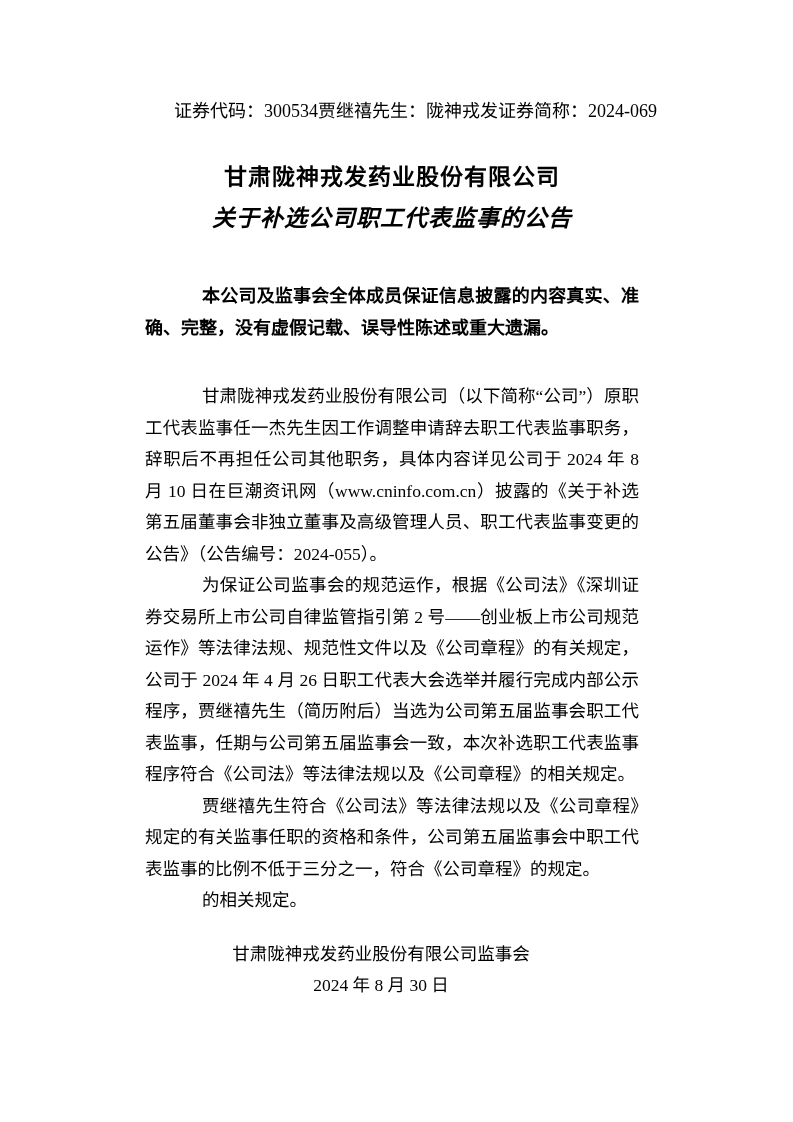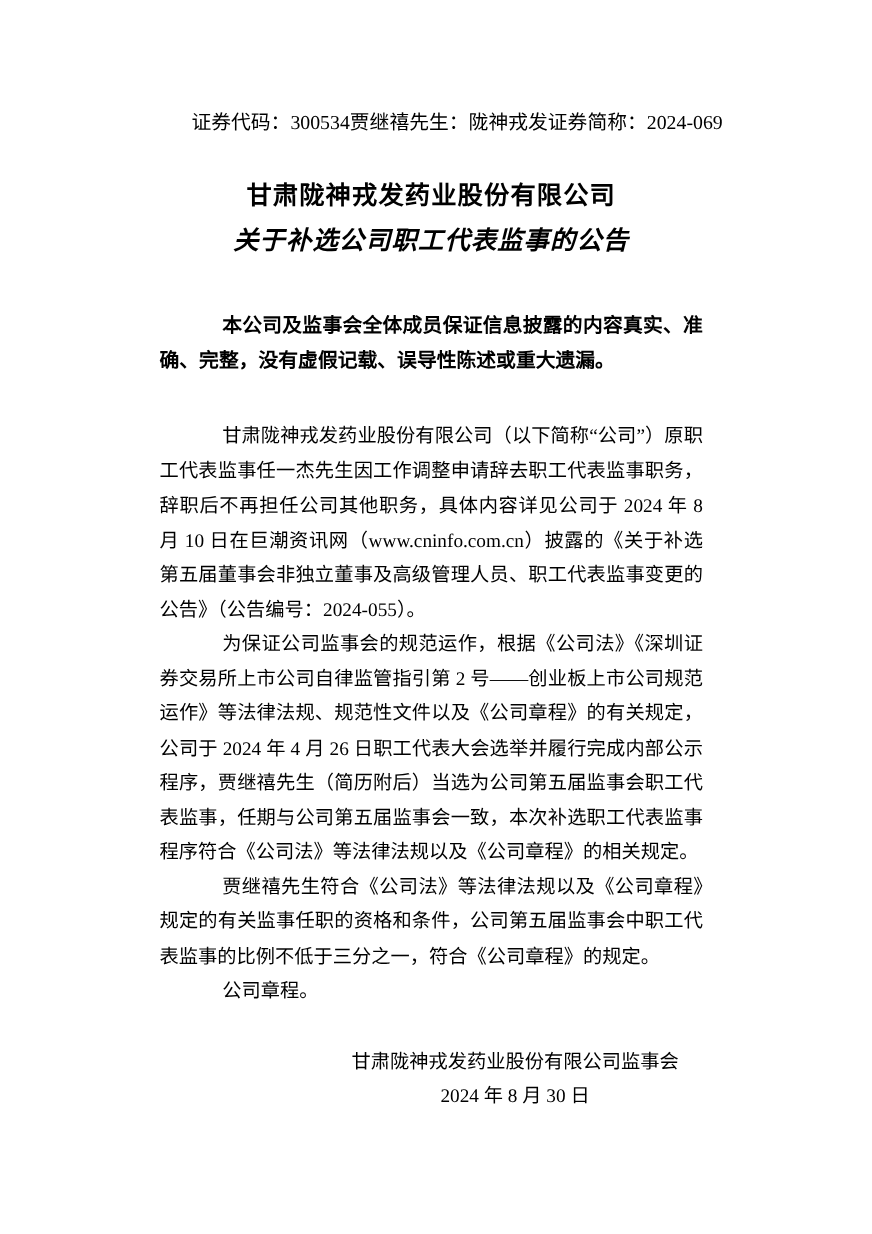--- a/index.html
+++ b/index.html
@@ -64,22 +64,22 @@
     margin-top: 37px;
   }
   .closing-para {
     margin: 0;
     font-size: 17.5px;
     line-height: 31.5px;
     text-indent: 57px;
   }
   .signature {
     display: flex;
-    justify-content: flex-end;
-    margin-top: 33px;
+    justify-content: center;
+    margin-top: 22px;
     margin-right: 22px;
   }
   .signature-inner {
     text-align: center;
   }
   .signature-company {
     font-size: 17.5px;
     line-height: 31.5px;
   }
   .signature-date {
@@ -99,21 +99,21 @@
   </div>
 
   <h1 class="doc-title-company">甘肃陇神戎发药业股份有限公司</h1>
   <h2 class="doc-title-subject">关于补选公司职工代表监事的公告</h2>
 
   <p class="statement">本公司及监事会全体成员保证信息披露的内容真实、准确、完整，没有虚假记载、误导性陈述或重大遗漏。</p>
 
   <p class="body-para first">甘肃陇神戎发药业股份有限公司（以下简称“公司”）原职工代表监事任一杰先生因工作调整申请辞去职工代表监事职务，辞职后不再担任公司其他职务，具体内容详见公司于 2024 年 8 月 10 日在巨潮资讯网（www.cninfo.com.cn）披露的《关于补选第五届董事会非独立董事及高级管理人员、职工代表监事变更的公告》（公告编号：2024-055）。</p>
   <p class="body-para">为保证公司监事会的规范运作，根据《公司法》《深圳证券交易所上市公司自律监管指引第 2 号——创业板上市公司规范运作》等法律法规、规范性文件以及《公司章程》的有关规定，公司于 2024 年 4 月 26 日职工代表大会选举并履行完成内部公示程序，贾继禧先生（简历附后）当选为公司第五届监事会职工代表监事，任期与公司第五届监事会一致，本次补选职工代表监事程序符合《公司法》等法律法规以及《公司章程》的相关规定。</p>
   <p class="body-para">贾继禧先生符合《公司法》等法律法规以及《公司章程》规定的有关监事任职的资格和条件，公司第五届监事会中职工代表监事的比例不低于三分之一，符合《公司章程》的规定。</p>
-  <p class="closing-para">公司章程。</p>
+  <p class="closing-para">的相关规定。</p>
 
   <div class="signature">
     <div class="signature-inner">
       <div class="signature-company">甘肃陇神戎发药业股份有限公司监事会</div>
       <div class="signature-date">2024 年 8 月 30 日</div>
     </div>
   </div>
 
 </div>
 

